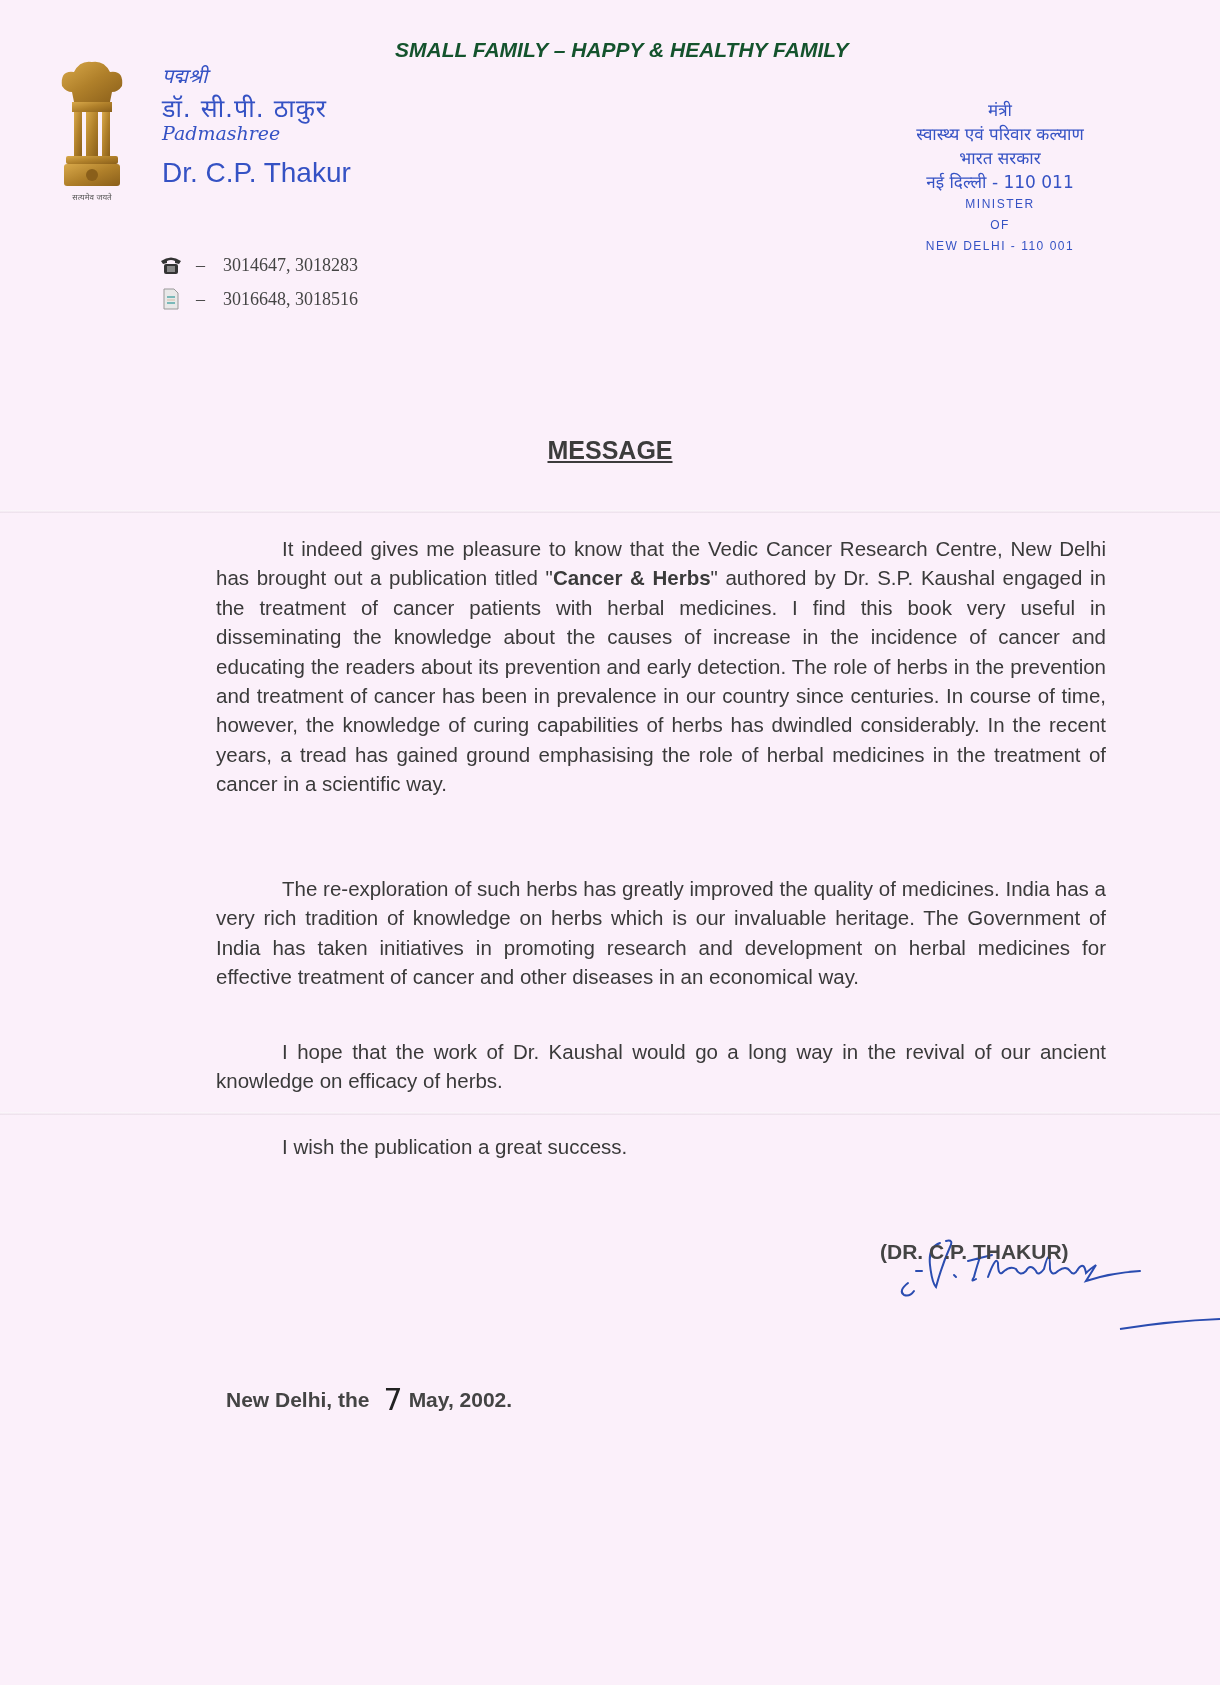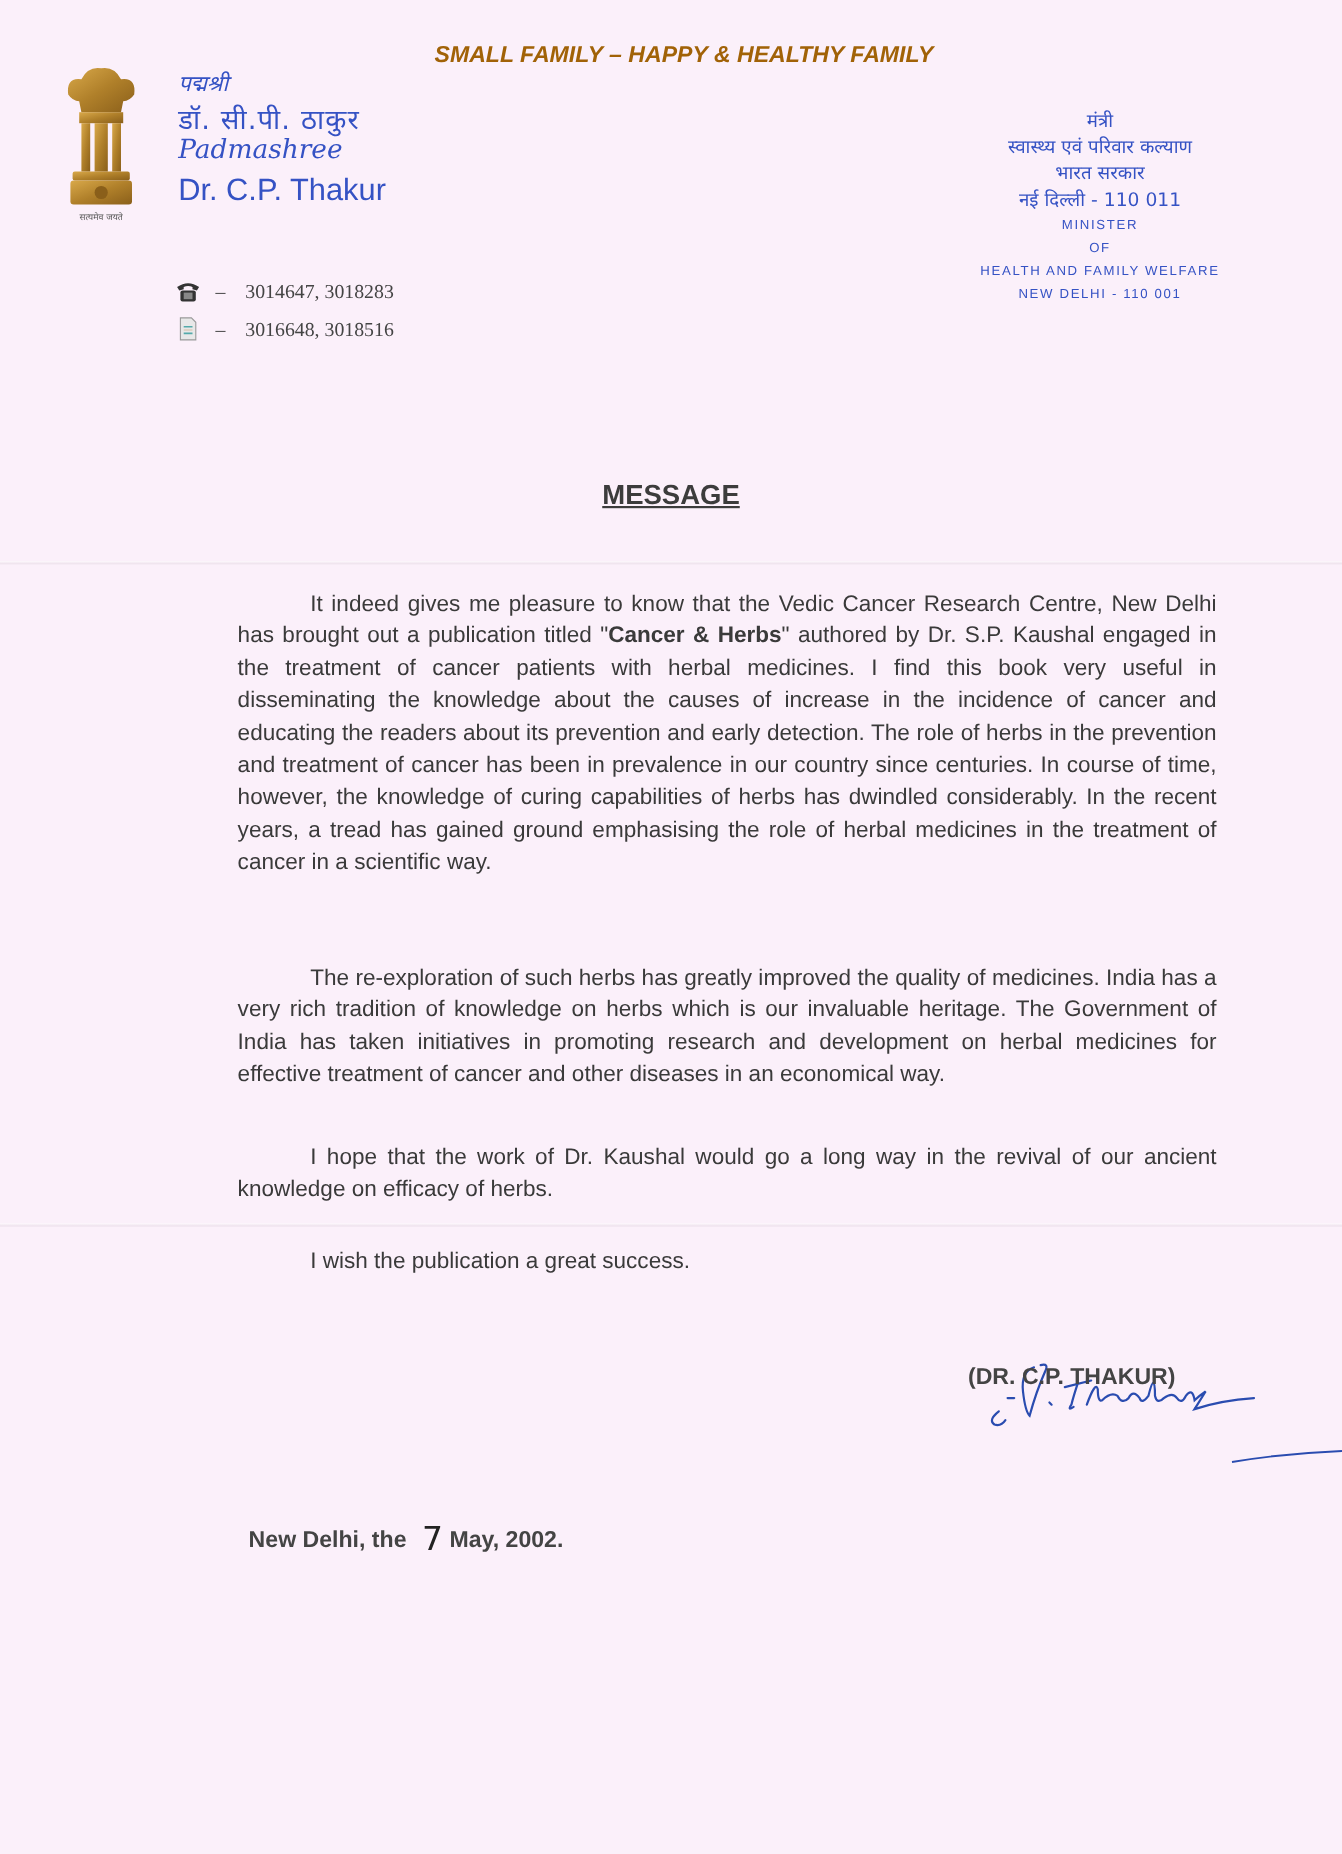--- a/index.html
+++ b/index.html
@@ -7,23 +7,23 @@
       width: 1220px; height: 1685px; position: relative; overflow: hidden;
       background: #fbf0fa;
       font-family: "Liberation Sans", sans-serif;
       color: #3a3a3a;
     }
     .fold { position: absolute; left: 0; width: 1220px; height: 3px;
       background: linear-gradient(to bottom, rgba(255,255,255,0.6), rgba(220,205,218,0.5)); }
     .emblem { position: absolute; left: 52px; top: 58px; width: 80px; height: 150px; }
     .hindi-small { position: absolute; left: 162px; top: 62px; font-size: 20px; color: #3552c4; font-family: "DejaVu Sans", sans-serif; font-style: italic; }
     .hindi-name { position: absolute; left: 162px; top: 90px; font-size: 25px; color: #3552c4; font-family: "DejaVu Sans", sans-serif; letter-spacing: 1px; }
-    .padmashree { position: absolute; left: 162px; top: 122px; font-size: 24px; color: #3552c4; font-family: "DejaVu Serif", serif; font-style: italic; }
+    .padmashree { position: absolute; left: 162px; top: 122px; font-size: 19px; color: #3552c4; font-family: "DejaVu Serif", serif; font-style: italic; }
     .dr-name { position: absolute; left: 162px; top: 157px; font-size: 28px; color: #3552c4; font-family: "Liberation Sans", sans-serif; }
-    .slogan { position: absolute; left: 395px; top: 38px; font-size: 21px; font-weight: bold; font-style: italic; color: #a16207; }
+    .slogan { position: absolute; left: 395px; top: 38px; font-size: 21px; font-weight: bold; font-style: italic; color: #14532d; }
     .contact { position: absolute; left: 160px; font-family: "Liberation Serif", serif; font-size: 18px; color: #444; display: flex; align-items: center; }
     .contact .ico { width: 22px; height: 22px; margin-right: 14px; }
     .contact .dash { margin-right: 18px; }
     .ministry { position: absolute; left: 790px; top: 76px; width: 420px; text-align: center; color: #3552c4; margin-top: 22px; }
     .ministry div { line-height: 24px; }
     .ministry .hi { font-family: "DejaVu Sans", sans-serif; font-size: 17px; }
     .ministry .en { font-family: "Liberation Sans", sans-serif; font-size: 12px; letter-spacing: 1.5px; line-height: 21px; }
     .heading { position: absolute; left: 0; width: 1220px; top: 436px; text-align: center; }
     .heading span { font-size: 25px; font-weight: bold; text-decoration: underline; color: #3c3c3c; }
     .body-text { position: absolute; left: 216px; width: 890px; font-family: "Liberation Sans", sans-serif; font-size: 20.5px; line-height: 29.4px; text-align: justify; color: #3a3a3a; }
@@ -85,21 +85,20 @@
   <span>3016648, 3018516</span>
 </div>
 
 <div class="ministry">
   <div class="hi">मंत्री</div>
   <div class="hi">स्वास्थ्य एवं परिवार कल्याण</div>
   <div class="hi">भारत सरकार</div>
   <div class="hi">नई दिल्ली - 110 011</div>
   <div class="en">MINISTER</div>
   <div class="en">OF</div>
-  <div class="en">HEALTH AND FAMILY WELFARE</div>
   <div class="en">NEW DELHI - 110 001</div>
 </div>
 
 <div class="heading">
   <span>MESSAGE</span>
 </div>
 
 <div class="body-text" style="top:534px">
   <p><span>It indeed gives me pleasure to know that the Vedic Cancer Research Centre, New Delhi has brought out a publication titled "</span><b>Cancer &amp; Herbs</b><span>" authored by Dr. S.P. Kaushal engaged in the treatment of cancer patients with herbal medicines.  I find this book very useful in disseminating the knowledge about the causes of increase in the incidence of cancer and educating the readers about its prevention and early detection.  The role of herbs in the prevention and treatment of cancer has been in prevalence in our country since centuries.  In course of time, however, the knowledge of curing capabilities of herbs has dwindled considerably.  In the recent years, a tread has gained ground emphasising the role of herbal medicines in the treatment of cancer in a scientific way.</span></p>
 </div>

